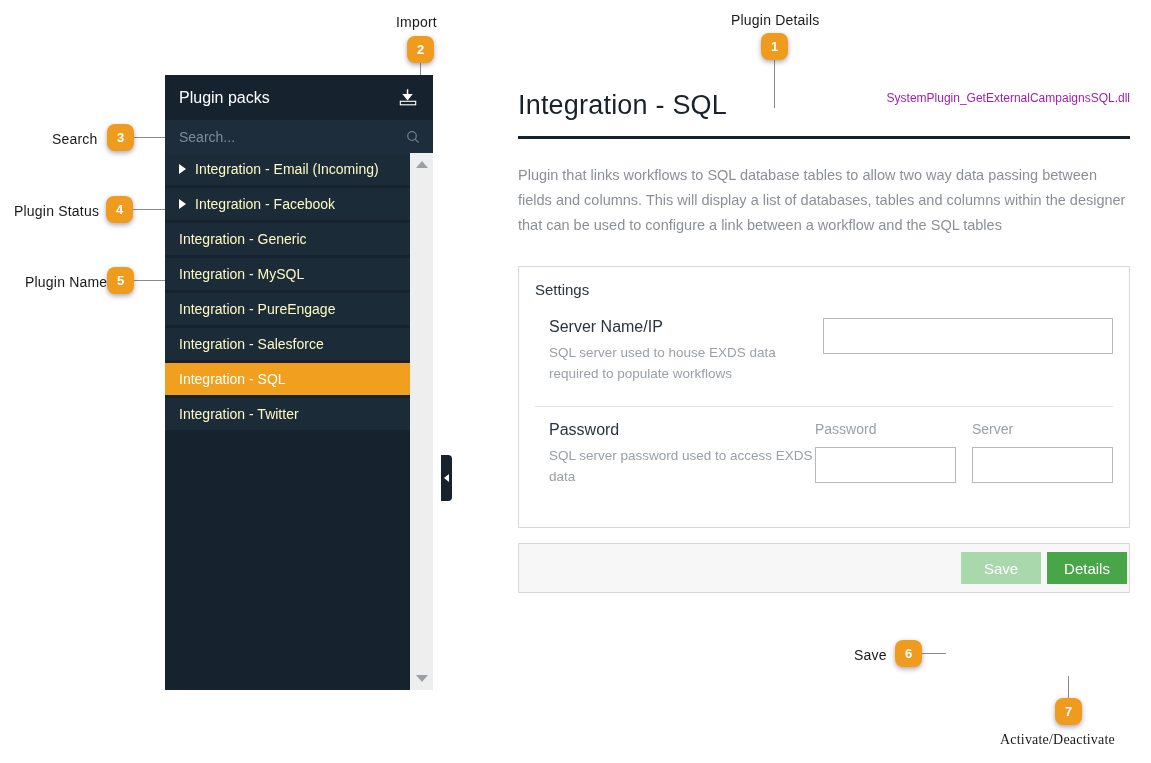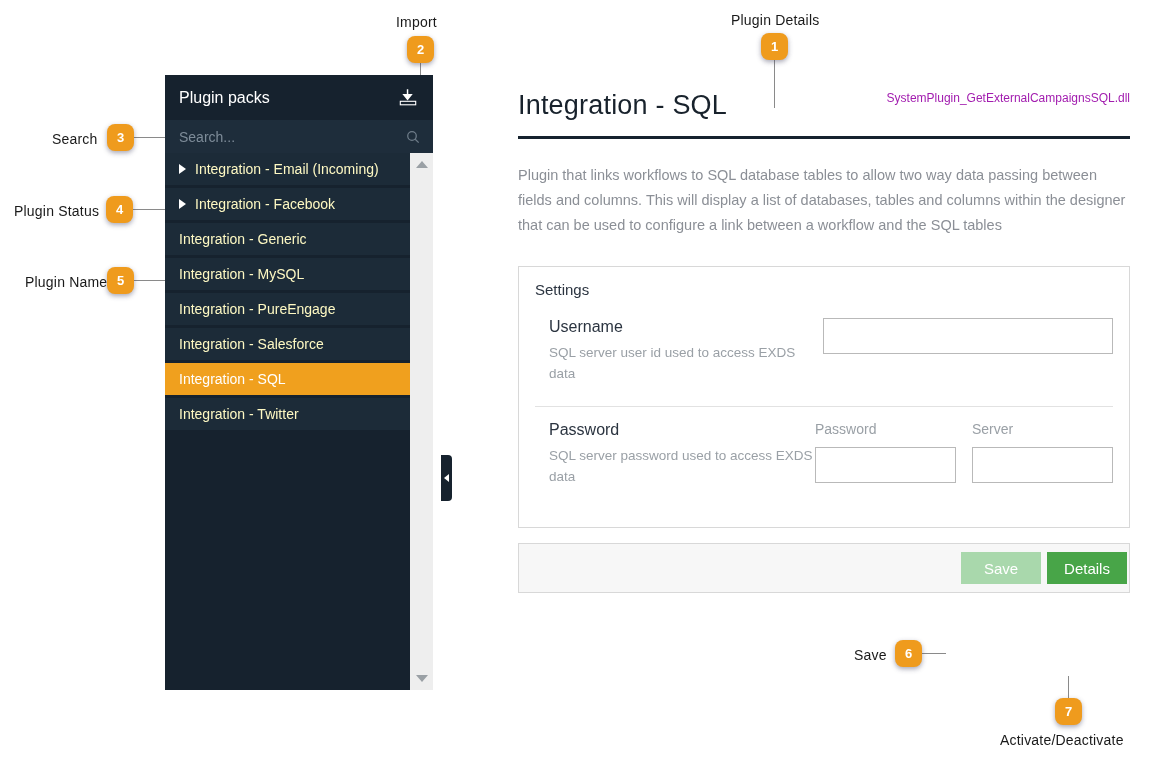--- a/index.html
+++ b/index.html
@@ -279,21 +279,21 @@
   <div class="callout-label" style="left:17px; top:274px;margin-left:8px;">Plugin Name</div>
   <div class="badge" style="left:107px; top:267px;">5</div>
   <div class="leader h" style="left:134px; top:280px; width:46px;"></div>
 
   <div class="callout-label" style="left:854px; top:647px;">Save</div>
   <div class="badge" style="left:895px; top:640px;">6</div>
   <div class="leader h" style="left:922px; top:653px; width:24px;"></div>
 
   <div class="leader v" style="left:1068px; top:676px; height:24px;"></div>
   <div class="badge" style="left:1055px; top:698px;">7</div>
-  <div class="callout-label" style="left:1000px; top:732px;">Activate/Deactivate</div>
+  <div class="callout-label" style="left:1000px; top:732px;font-family:Liberation Serif, serif;">Activate/Deactivate</div>
 
   <div id="plugin-panel">
 
     <div id="panel-title-bar">
       <div id="panel-title">Plugin packs</div>
       <span>
         <svg id="import-icon" viewBox="0 0 24 24" aria-hidden="true">
           <path d="M11.5 2.5 L11.5 12 M11.5 13.5 L7.5 8.5 L15.5 8.5 Z" stroke="#ffffff" stroke-width="1.6" fill="#ffffff"></path>
           <rect x="3" y="15" width="18" height="5" fill="#ffffff"></rect>
           <rect x="4.2" y="16.2" width="15.6" height="2.6" fill="#16222e"></rect>
@@ -366,32 +366,32 @@
 
     <h1 id="detail-title">Integration - SQL</h1>
     <div id="detail-filename">SystemPlugin_GetExternalCampaignsSQL.dll</div>
     <div id="title-rule"></div>
 
     <div id="detail-description">Plugin that links workflows to SQL database tables to allow two way data passing between fields and columns. This will display a list of databases, tables and columns within the designer that can be used to configure a link between a workflow and the SQL tables</div>
 
     <div id="settings-card">
       <h2 id="settings-heading">Settings</h2>
 
-
       <div class="setting-row">
         <div class="setting-left">
-          <div class="setting-label">Username</div>
-          <div class="setting-help">SQL server user id used to access EXDS data</div>
+          <div class="setting-label">Server Name/IP</div>
+          <div class="setting-help">SQL server used to house EXDS data required to populate workflows</div>
         </div>
         <div class="setting-right">
           <div class="field-group">
             <input class="text-input wide tall" type="text" value="" style="">
           </div>
         </div>
       </div>
+
 
       <div class="setting-row">
         <div class="setting-left">
           <div class="setting-label">Password</div>
           <div class="setting-help">SQL server password used to access EXDS data</div>
         </div>
         <div class="setting-right">
           <div class="field-group">
             <div class="field-caption">Password</div>
             <input class="text-input half tall" type="password" value="" style="">

